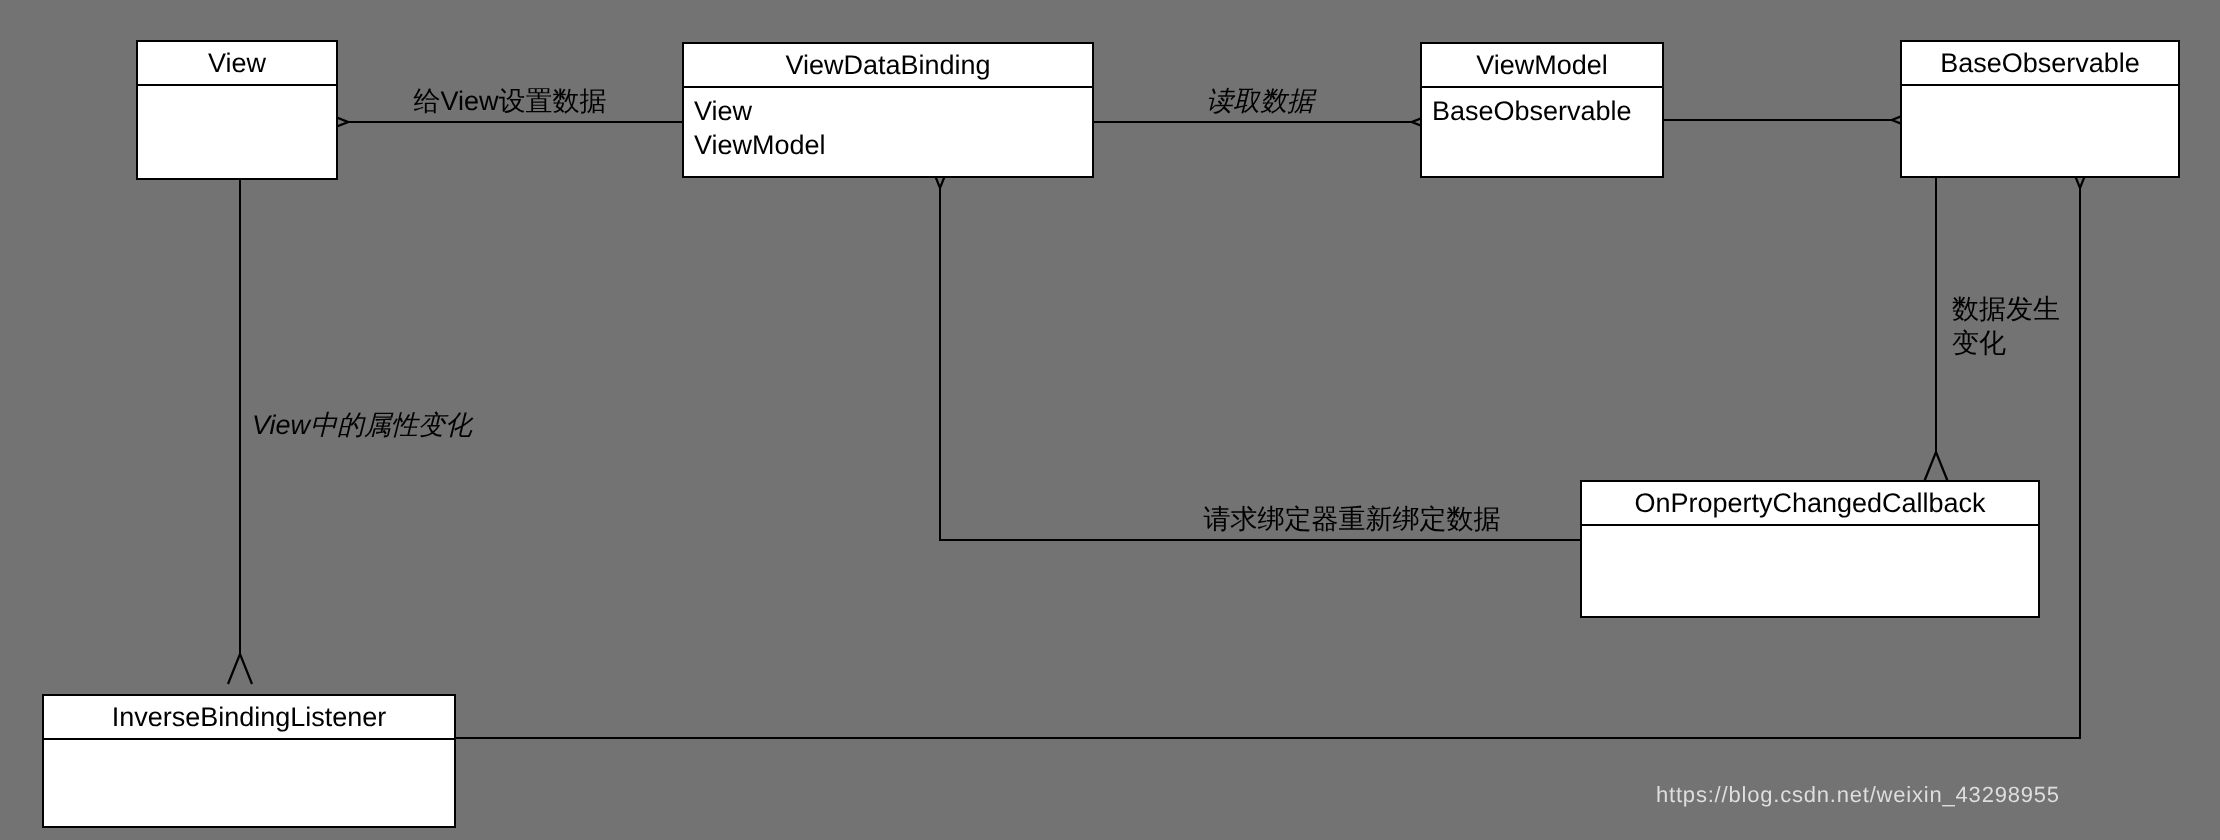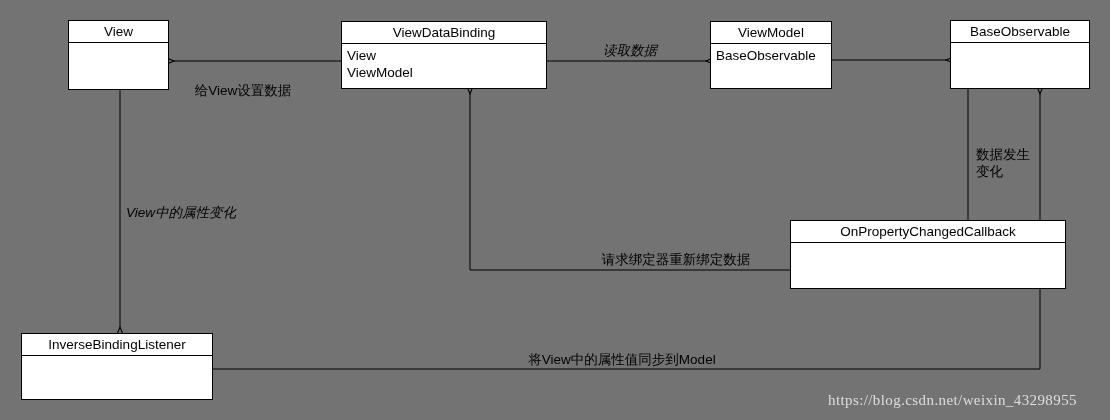--- a/index.html
+++ b/index.html
@@ -35,45 +35,44 @@
   .uml-box .attrs {
     padding: 3px 5px;
     font-size: 13.5px;
     line-height: 17px;
     text-align: left;
   }
   #box-view { left:68px;  top:20px;  width:101px; height:70px; }
   #box-vdb  { left:341px; top:21px;  width:206px; height:68px; }
   #box-vm   { left:710px; top:21px;  width:122px; height:68px; }
   #box-bo   { left:950px; top:20px;  width:140px; height:69px; }
-  #box-opc  { left:790px; top:220px; width:276px; height:69px; }
-  #box-ibl  { left:21px;  top:333px; width:192px; height:67px; }
+  #box-opc  { left:790px; top:240px; width:230px; height:69px; }
+  #box-ibl  { left:21px;  top:347px; width:207px; height:67px; }
 
   .edge-label {
     position: absolute;
     font-size: 13.5px;
     color: #000000;
     white-space: nowrap;
   }
-  #label-set-data   { left:243px; top:42px;  transform:translateX(-50%);margin-top:40px; }
+  #label-set-data   { left:255px; top:42px;  transform:translateX(-50%); }
   #label-read-data  { left:630px; top:42px;  transform:translateX(-50%);font-style:italic; }
   #label-data-changed { left:976px; top:146px; width:62px; white-space:normal; line-height:17px; }
   #label-rebind     { left:632px; top:251px; transform:translateX(-50%);margin-left:44px; }
   #label-view-attr  { left:126px; top:204px;font-style:italic; }
   #label-sync       { left:622px; top:351px; transform:translateX(-50%); }
 
   .watermark {
     position: absolute;
     left: 828px;
     top: 392px;
-    font-size: 15px;
+    font-size: 11px;
     letter-spacing: 0.4px;
     color: #dedede;
     white-space: nowrap;
-    font-family: Liberation Serif, serif;
   }
 </style>
 </head>
 <body>
 
 <div class="canvas">
 
   <svg class="edges" viewBox="0 0 1110 420" xmlns="http://www.w3.org/2000/svg">
     <defs>
       <marker id="arrow-open" markerUnits="userSpaceOnUse" markerWidth="18" markerHeight="16" refX="1" refY="8" orient="auto">
@@ -122,17 +121,16 @@
   <div class="uml-box" id="box-ibl">
     <div class="title">InverseBindingListener</div>
     <div class="attrs"></div>
   </div>
 
   <div class="edge-label" id="label-set-data">给View设置数据</div>
   <div class="edge-label" id="label-read-data">读取数据</div>
   <div class="edge-label" id="label-data-changed">数据发生变化</div>
   <div class="edge-label" id="label-rebind">请求绑定器重新绑定数据</div>
   <div class="edge-label" id="label-view-attr">View中的属性变化</div>
-  <div class="edge-label" id="label-sync">将View中的属性值同步到Model</div>
 
   <div class="watermark" style="color: rgb(222, 222, 222);">https://blog.csdn.net/weixin_43298955</div>
 
 </div>
 
 </body></html>

